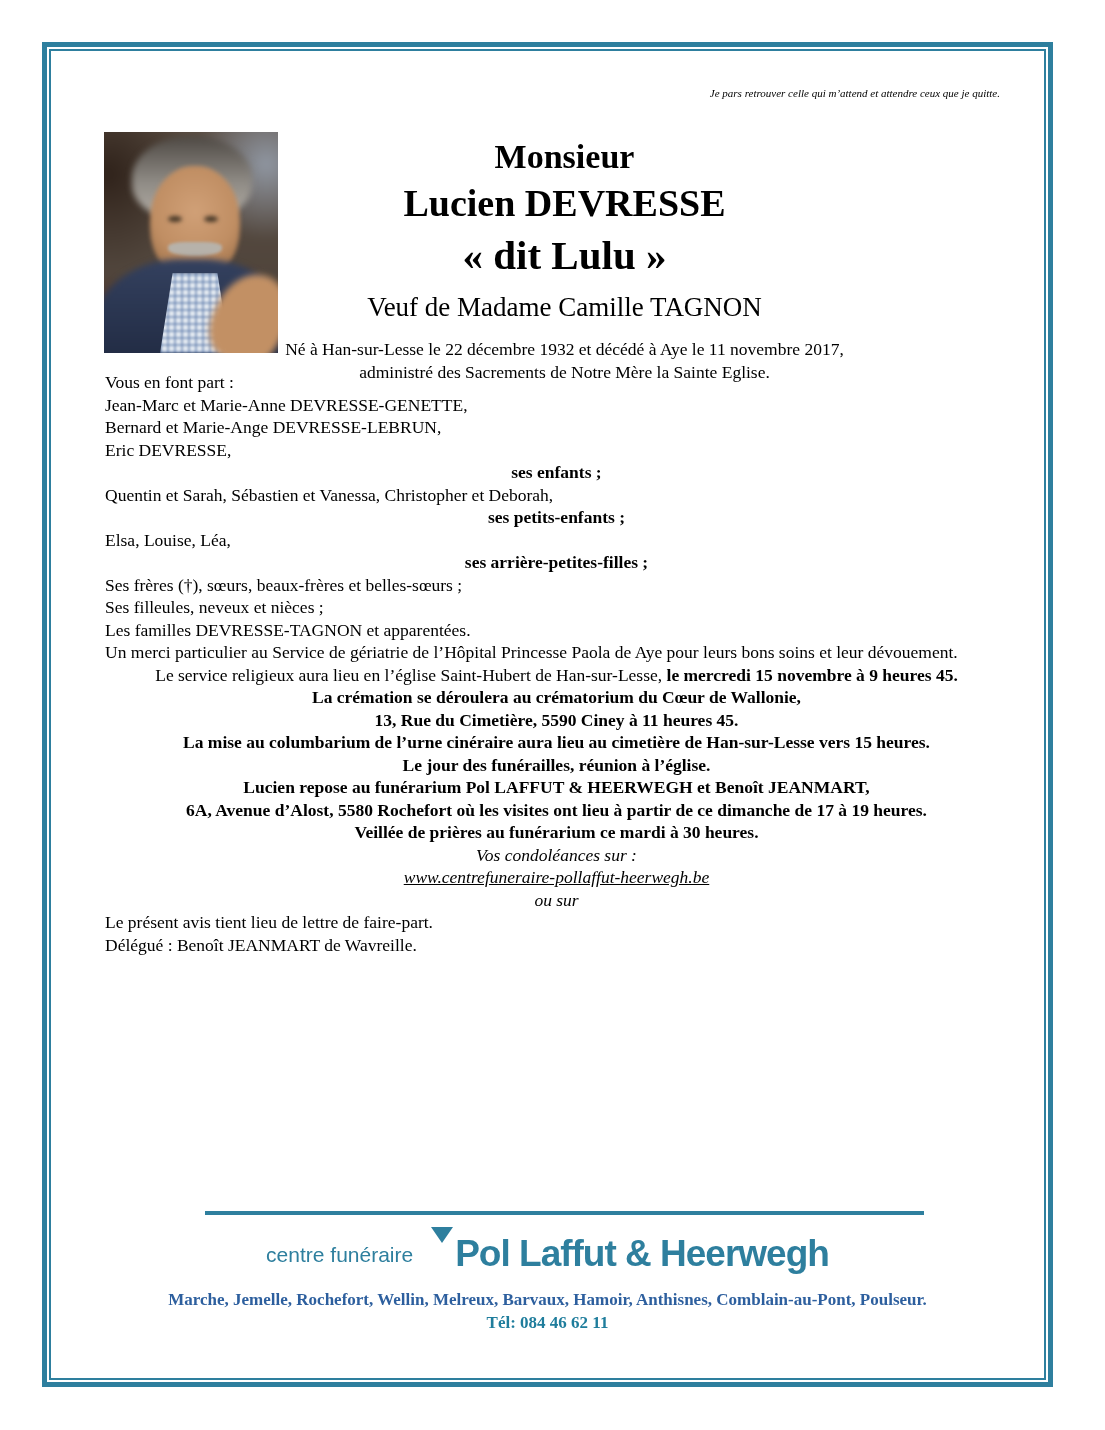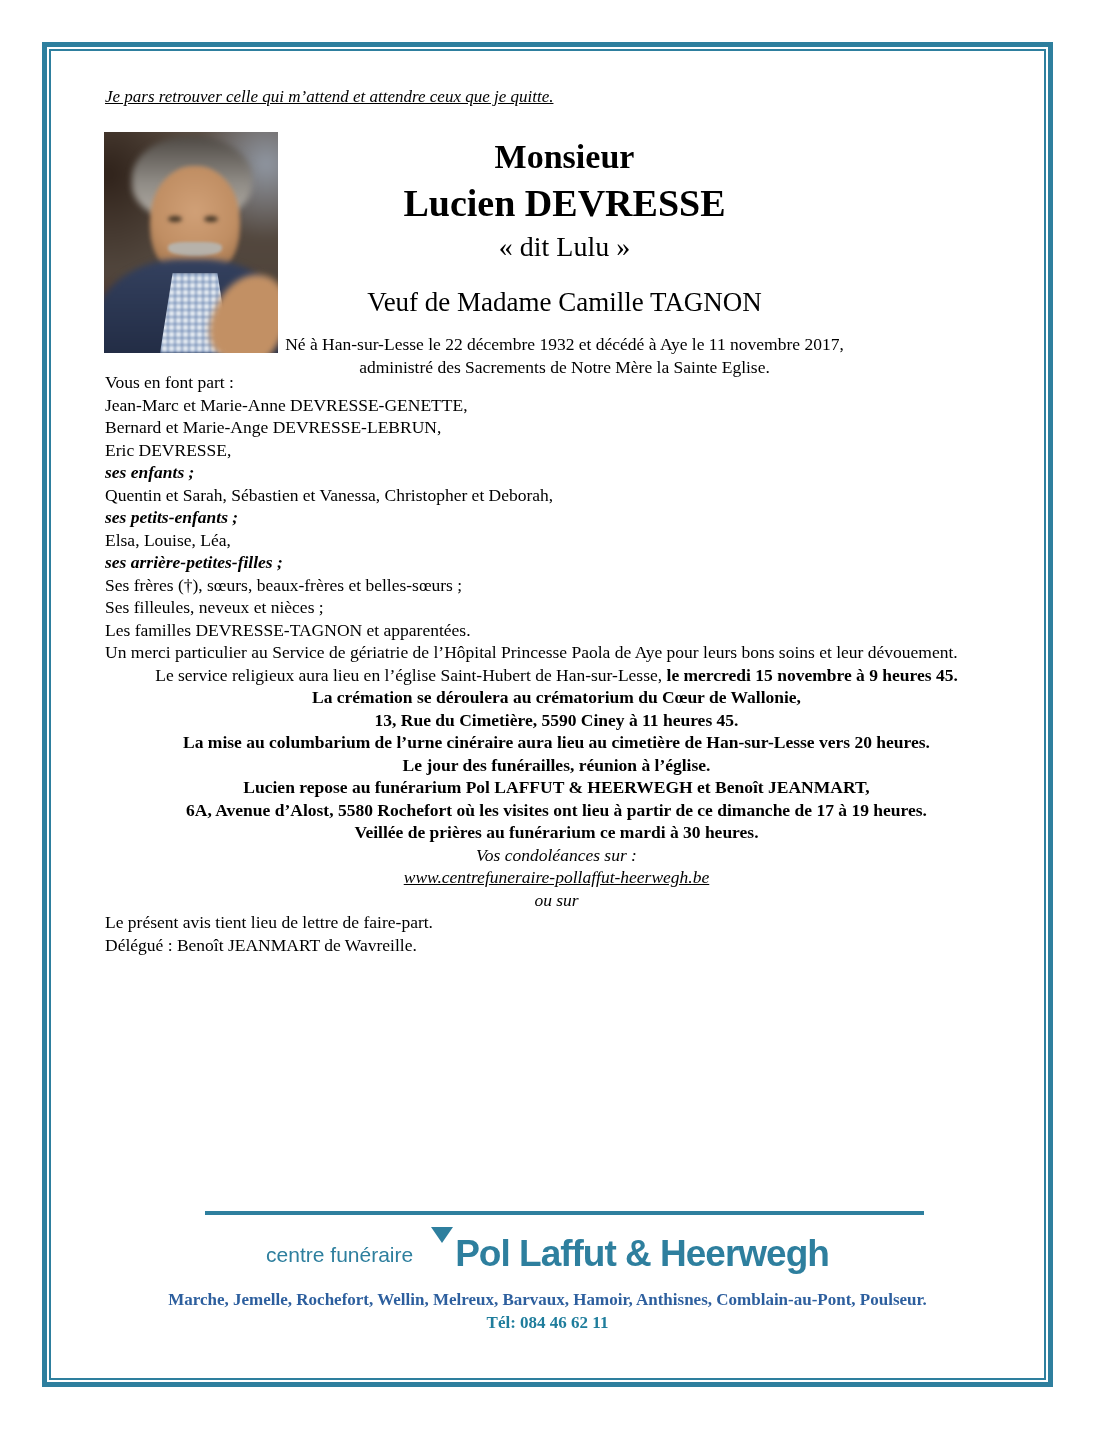--- a/index.html
+++ b/index.html
@@ -42,34 +42,34 @@
   .ph-cardigan{left:-12px;bottom:-10px;width:200px;height:104px;border-radius:45% 45% 0 0 / 70% 70% 0 0;
     background:linear-gradient(#34415f,#212b43);filter:blur(3px);}
   .ph-shirt{left:56px;bottom:0;width:70px;height:80px;background-color:#e0e7ef;
     background-image:
       repeating-linear-gradient(90deg, rgba(88,118,168,.55) 0 2px, transparent 2px 7px),
       repeating-linear-gradient(0deg, rgba(88,118,168,.55) 0 2px, transparent 2px 7px);
     clip-path:polygon(18% 0,82% 0,100% 100%,0 100%);filter:blur(1px);}
   .ph-hand{right:-8px;bottom:-12px;width:72px;height:92px;border-radius:50% 50% 40% 40%;
     background:#c29064;transform:rotate(25deg);filter:blur(3px);}
   
-  .epigraph{position:absolute;top:36px;left:54px;right:44px;text-align:left;
-    font-style:italic;font-size:17px;text-decoration:underline;}
+  .epigraph{position:absolute;top:36px;left:54px;right:44px;text-align:right;
+    font-style:italic;font-size:11px;}
   .heading{position:absolute;top:84px;left:0;right:0;text-align:center;padding-left:34px;line-height:1.3;}
   .h-monsieur{font-size:34px;font-weight:bold;}
   .h-name{font-size:38px;font-weight:bold;}
-  .h-nick{font-size:28px;font-weight:normal;}
-  .h-widower{font-size:27px;margin-top:20px;}
+  .h-nick{font-size:41px;font-weight:bold;}
+  .h-widower{font-size:27px;margin-top:8px;}
   .h-birth{font-size:17.5px;line-height:1.32;margin-top:13px;}
   
   .body-text{position:absolute;top:320px;left:54px;right:36px;font-size:17.5px;line-height:22.5px;}
   .body-text p{margin:0;}
   .gap{margin-top:15px;}
   .biggap{margin-top:31px;}
-  .right-label{text-align:left;font-weight:bold;font-style:italic;}
+  .right-label{text-align:center;font-weight:bold;}
   .center{text-align:center;}
   .bold{font-weight:bold;margin-top:44px;}
   .italic{font-style:italic;}
   a.doclink{color:#000;text-decoration:underline;cursor:pointer;}
   
   .footer{position:absolute;left:0;right:0;top:1160px;}
   .rule{margin-left:154px;width:719px;height:4px;background:var(--teal);}
   .logo-row{margin-top:12px;display:flex;justify-content:center;align-items:flex-end;}
   .brand-prefix{font-family:"Liberation Sans", sans-serif;font-size:21px;color:var(--teal);
     padding-bottom:5px;margin-right:24px;}
@@ -129,21 +129,21 @@
         <p>Ses frères (†), sœurs, beaux-frères et belles-sœurs ;</p>
         <p class="gap">Ses filleules, neveux et nièces ;</p>
         <p class="gap">Les familles DEVRESSE-TAGNON et apparentées.</p>
         <p class="gap">Un merci particulier au Service de gériatrie de l’Hôpital Princesse Paola de Aye pour leurs bons soins et leur dévouement.</p>
 
         <p class="biggap center"><span>Le service religieux aura lieu en l’église Saint-Hubert de Han-sur-Lesse, </span><span class="bold">le mercredi 15 novembre à 9 heures 45.</span></p>
 
         <p class="gap center bold">La crémation se déroulera au crématorium du Cœur de Wallonie,</p>
         <p class="center bold">13, Rue du Cimetière, 5590 Ciney à 11 heures 45.</p>
 
-        <p class="gap center bold">La mise au columbarium de l’urne cinéraire aura lieu au cimetière de Han-sur-Lesse vers 20 heures.</p>
+        <p class="gap center bold">La mise au columbarium de l’urne cinéraire aura lieu au cimetière de Han-sur-Lesse vers 15 heures.</p>
 
         <p class="gap center bold">Le jour des funérailles, réunion à l’église.</p>
 
         <p class="gap center bold">Lucien repose au funérarium Pol LAFFUT &amp; HEERWEGH et Benoît JEANMART,</p>
         <p class="center bold">6A, Avenue d’Alost, 5580 Rochefort où les visites ont lieu à partir de ce dimanche de 17 à 19 heures.</p>
 
         <p class="gap center bold">Veillée de prières au funérarium ce mardi à 30 heures.</p>
 
         <p class="gap center italic">Vos condoléances sur :</p>
         <p class="center italic"><a class="doclink">www.centrefuneraire-pollaffut-heerwegh.be</a></p>

